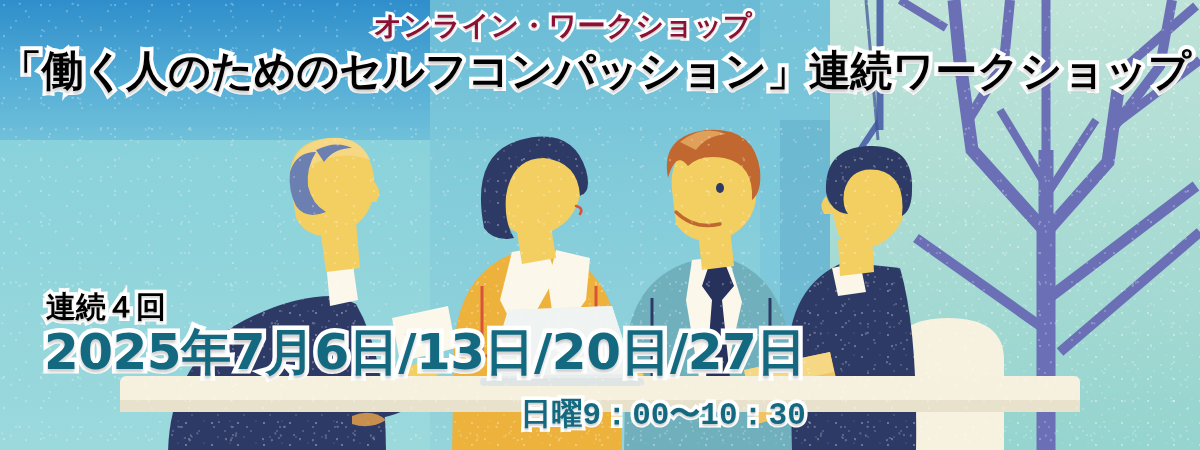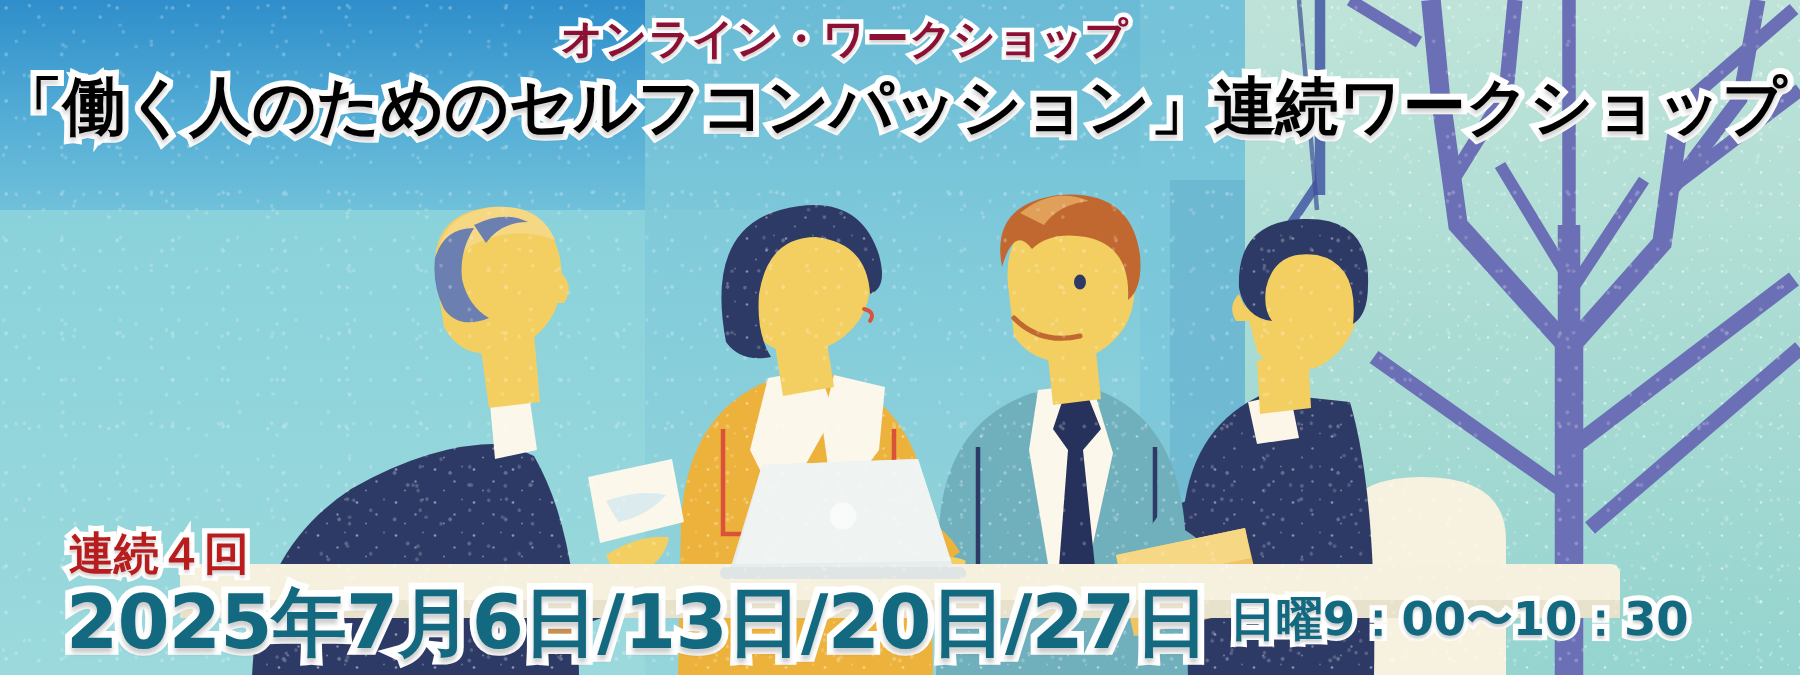--- a/index.html
+++ b/index.html
@@ -101,48 +101,49 @@
     line-height:1.2;
     margin:2px 0 0 0;
   }
 
   
   .info{
     position:absolute; left:44px; bottom:8px; z-index:40;
   }
   .sessions{
     font-size:30px; font-weight:700;
-    color:#b91c1c;
+    color:#000000;
     -webkit-text-stroke:7px #ffffff;
     paint-order:stroke fill;
     text-shadow:0 2px 2px rgba(0,0,0,.18);
     line-height:1.1;
     margin:0 0 2px 2px;
   }
   .daterow{
-    display:flex; align-items:center; gap:14px;
+    display:flex; align-items:flex-end; gap:14px;flex-direction:column;
   }
   .dates{
     font-size:50px; font-weight:700; letter-spacing:-.01em;
     color:#136a80;
     -webkit-text-stroke:9px #ffffff;
     paint-order:stroke fill;
     text-shadow:0 3px 3px rgba(0,0,0,.20);
     line-height:1.08;
     white-space:nowrap;
   }
   .time{
     font-size:31px; font-weight:700;
     color:#136a80;
     -webkit-text-stroke:7px #ffffff;
     paint-order:stroke fill;
     text-shadow:0 2px 2px rgba(0,0,0,.20);
     line-height:1.5;
     white-space:nowrap;
     padding-bottom:3px;
+    font-family:Liberation Mono, monospace;
   }
 </style>
 </head>
 <body>
 
 <div class="banner">
 
   <div class="bg-base"></div>
   <div class="bg-leftwash"></div>
   <div class="bg-midwall"></div>

